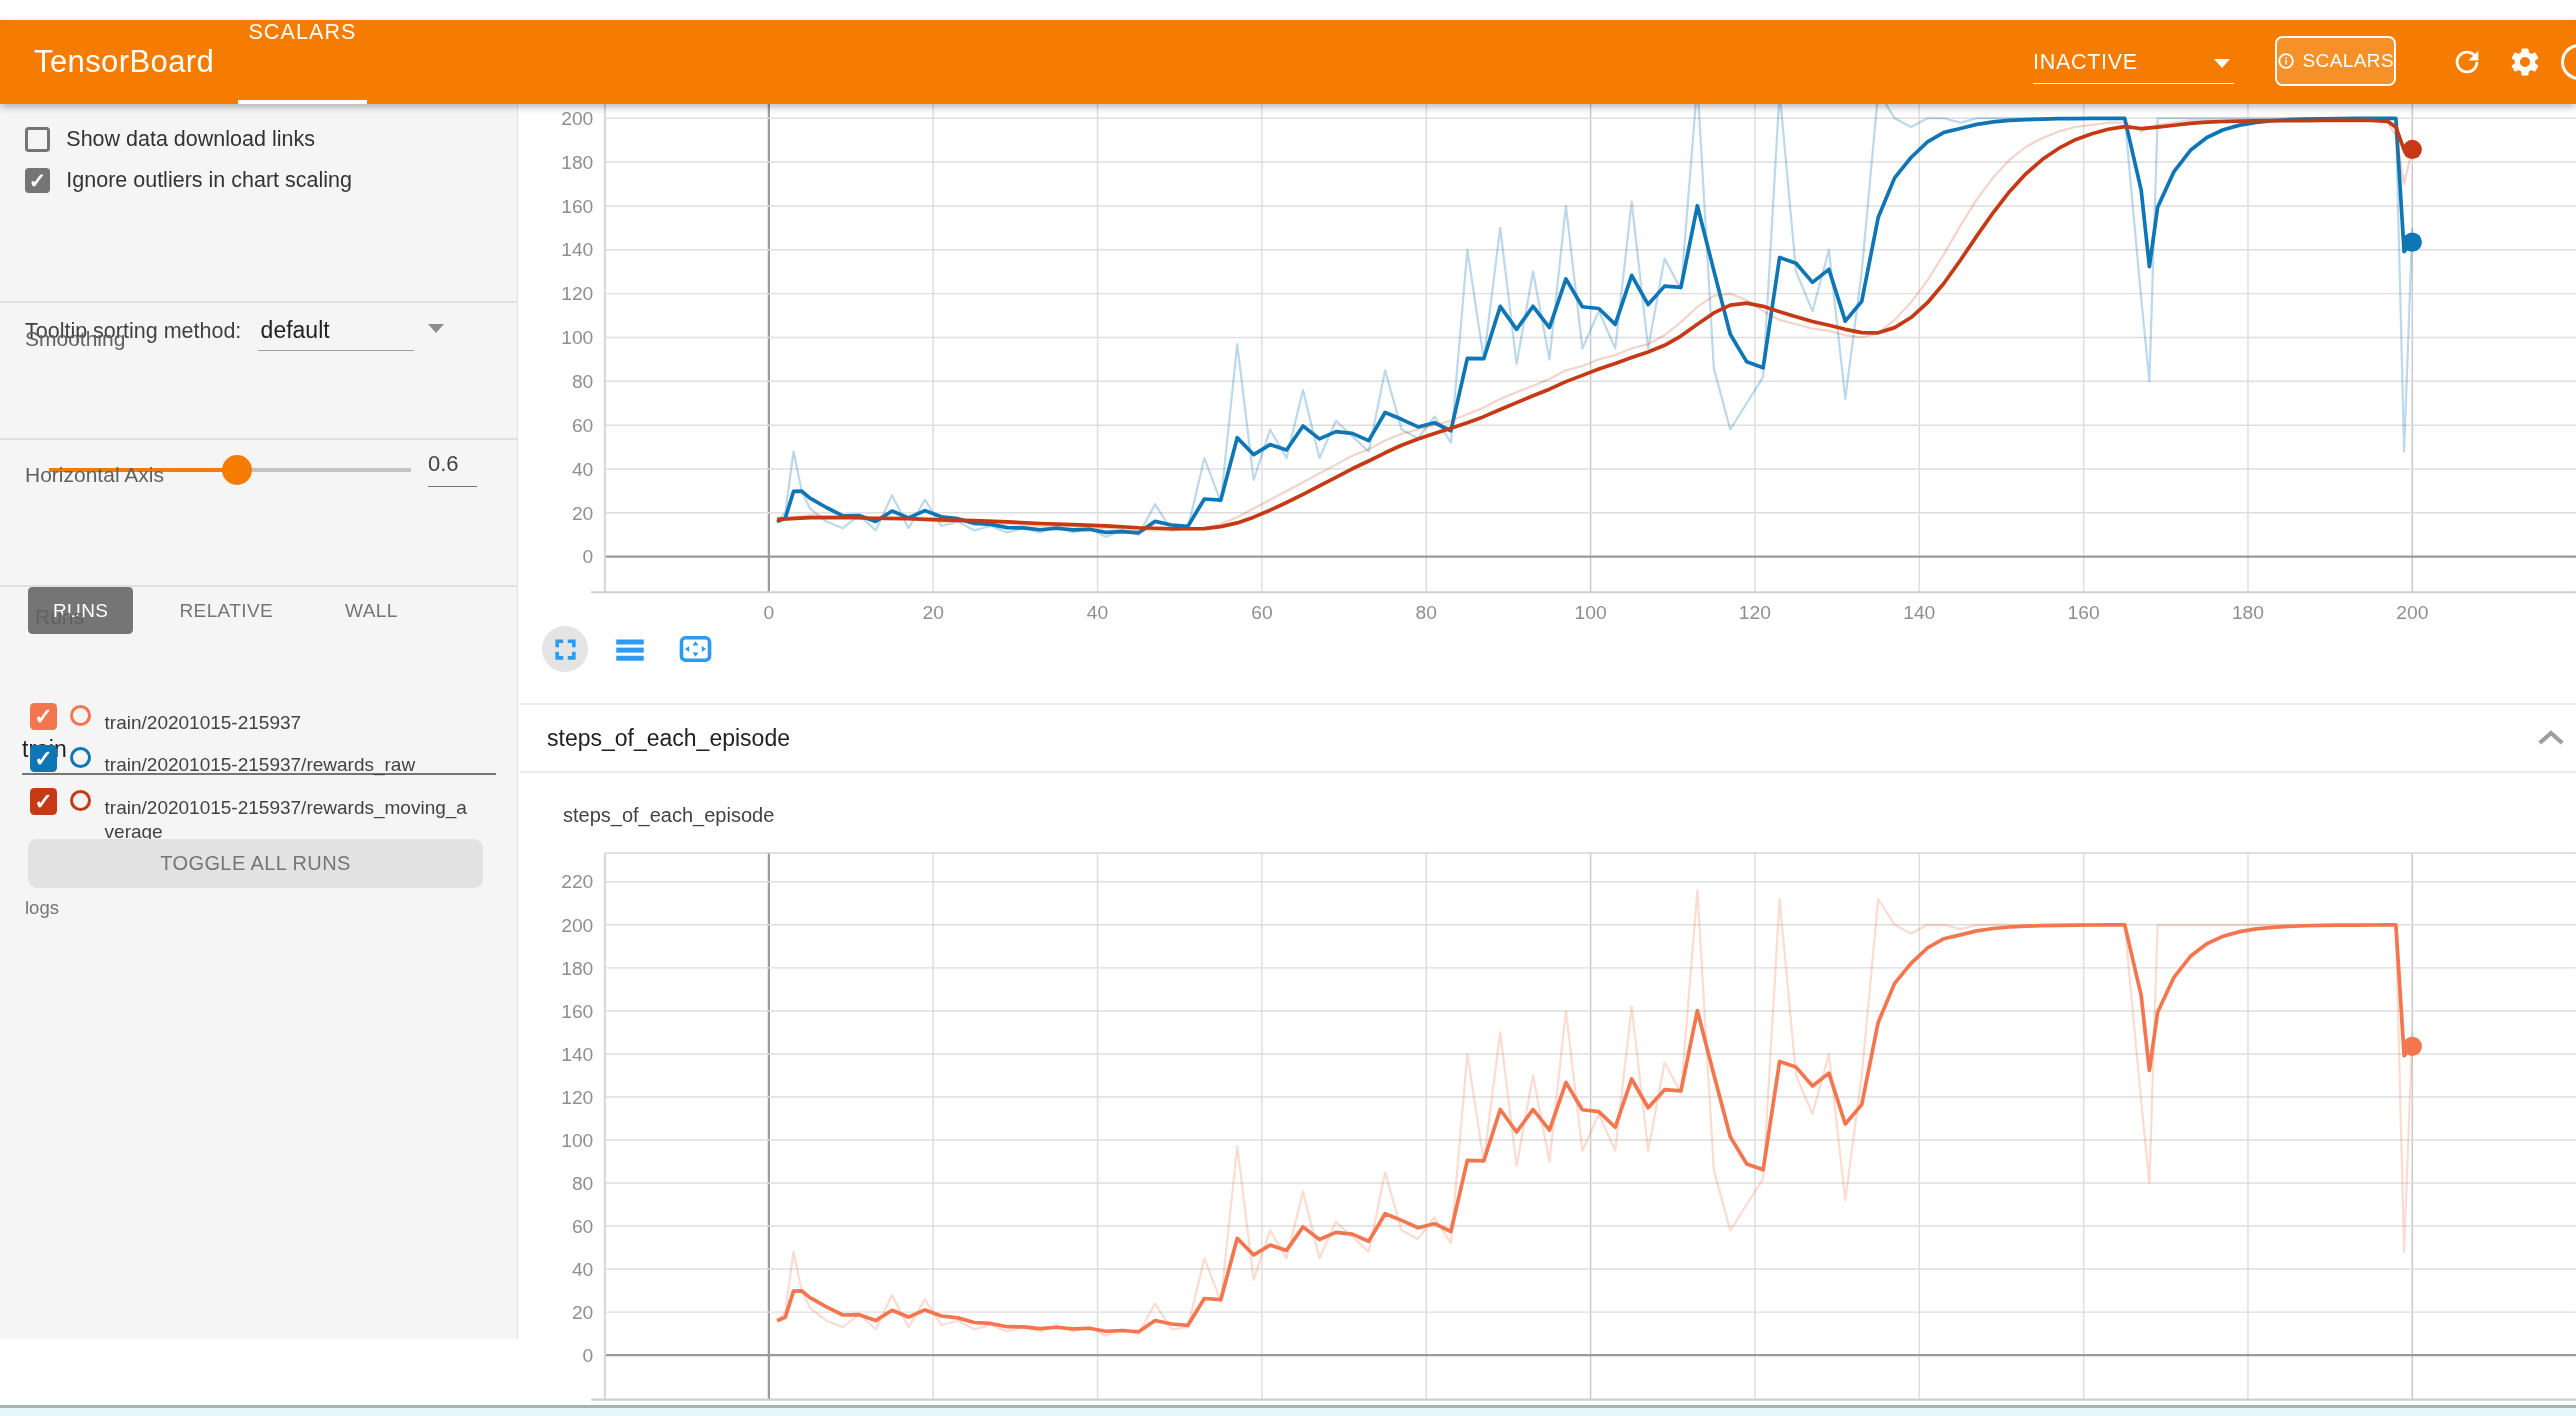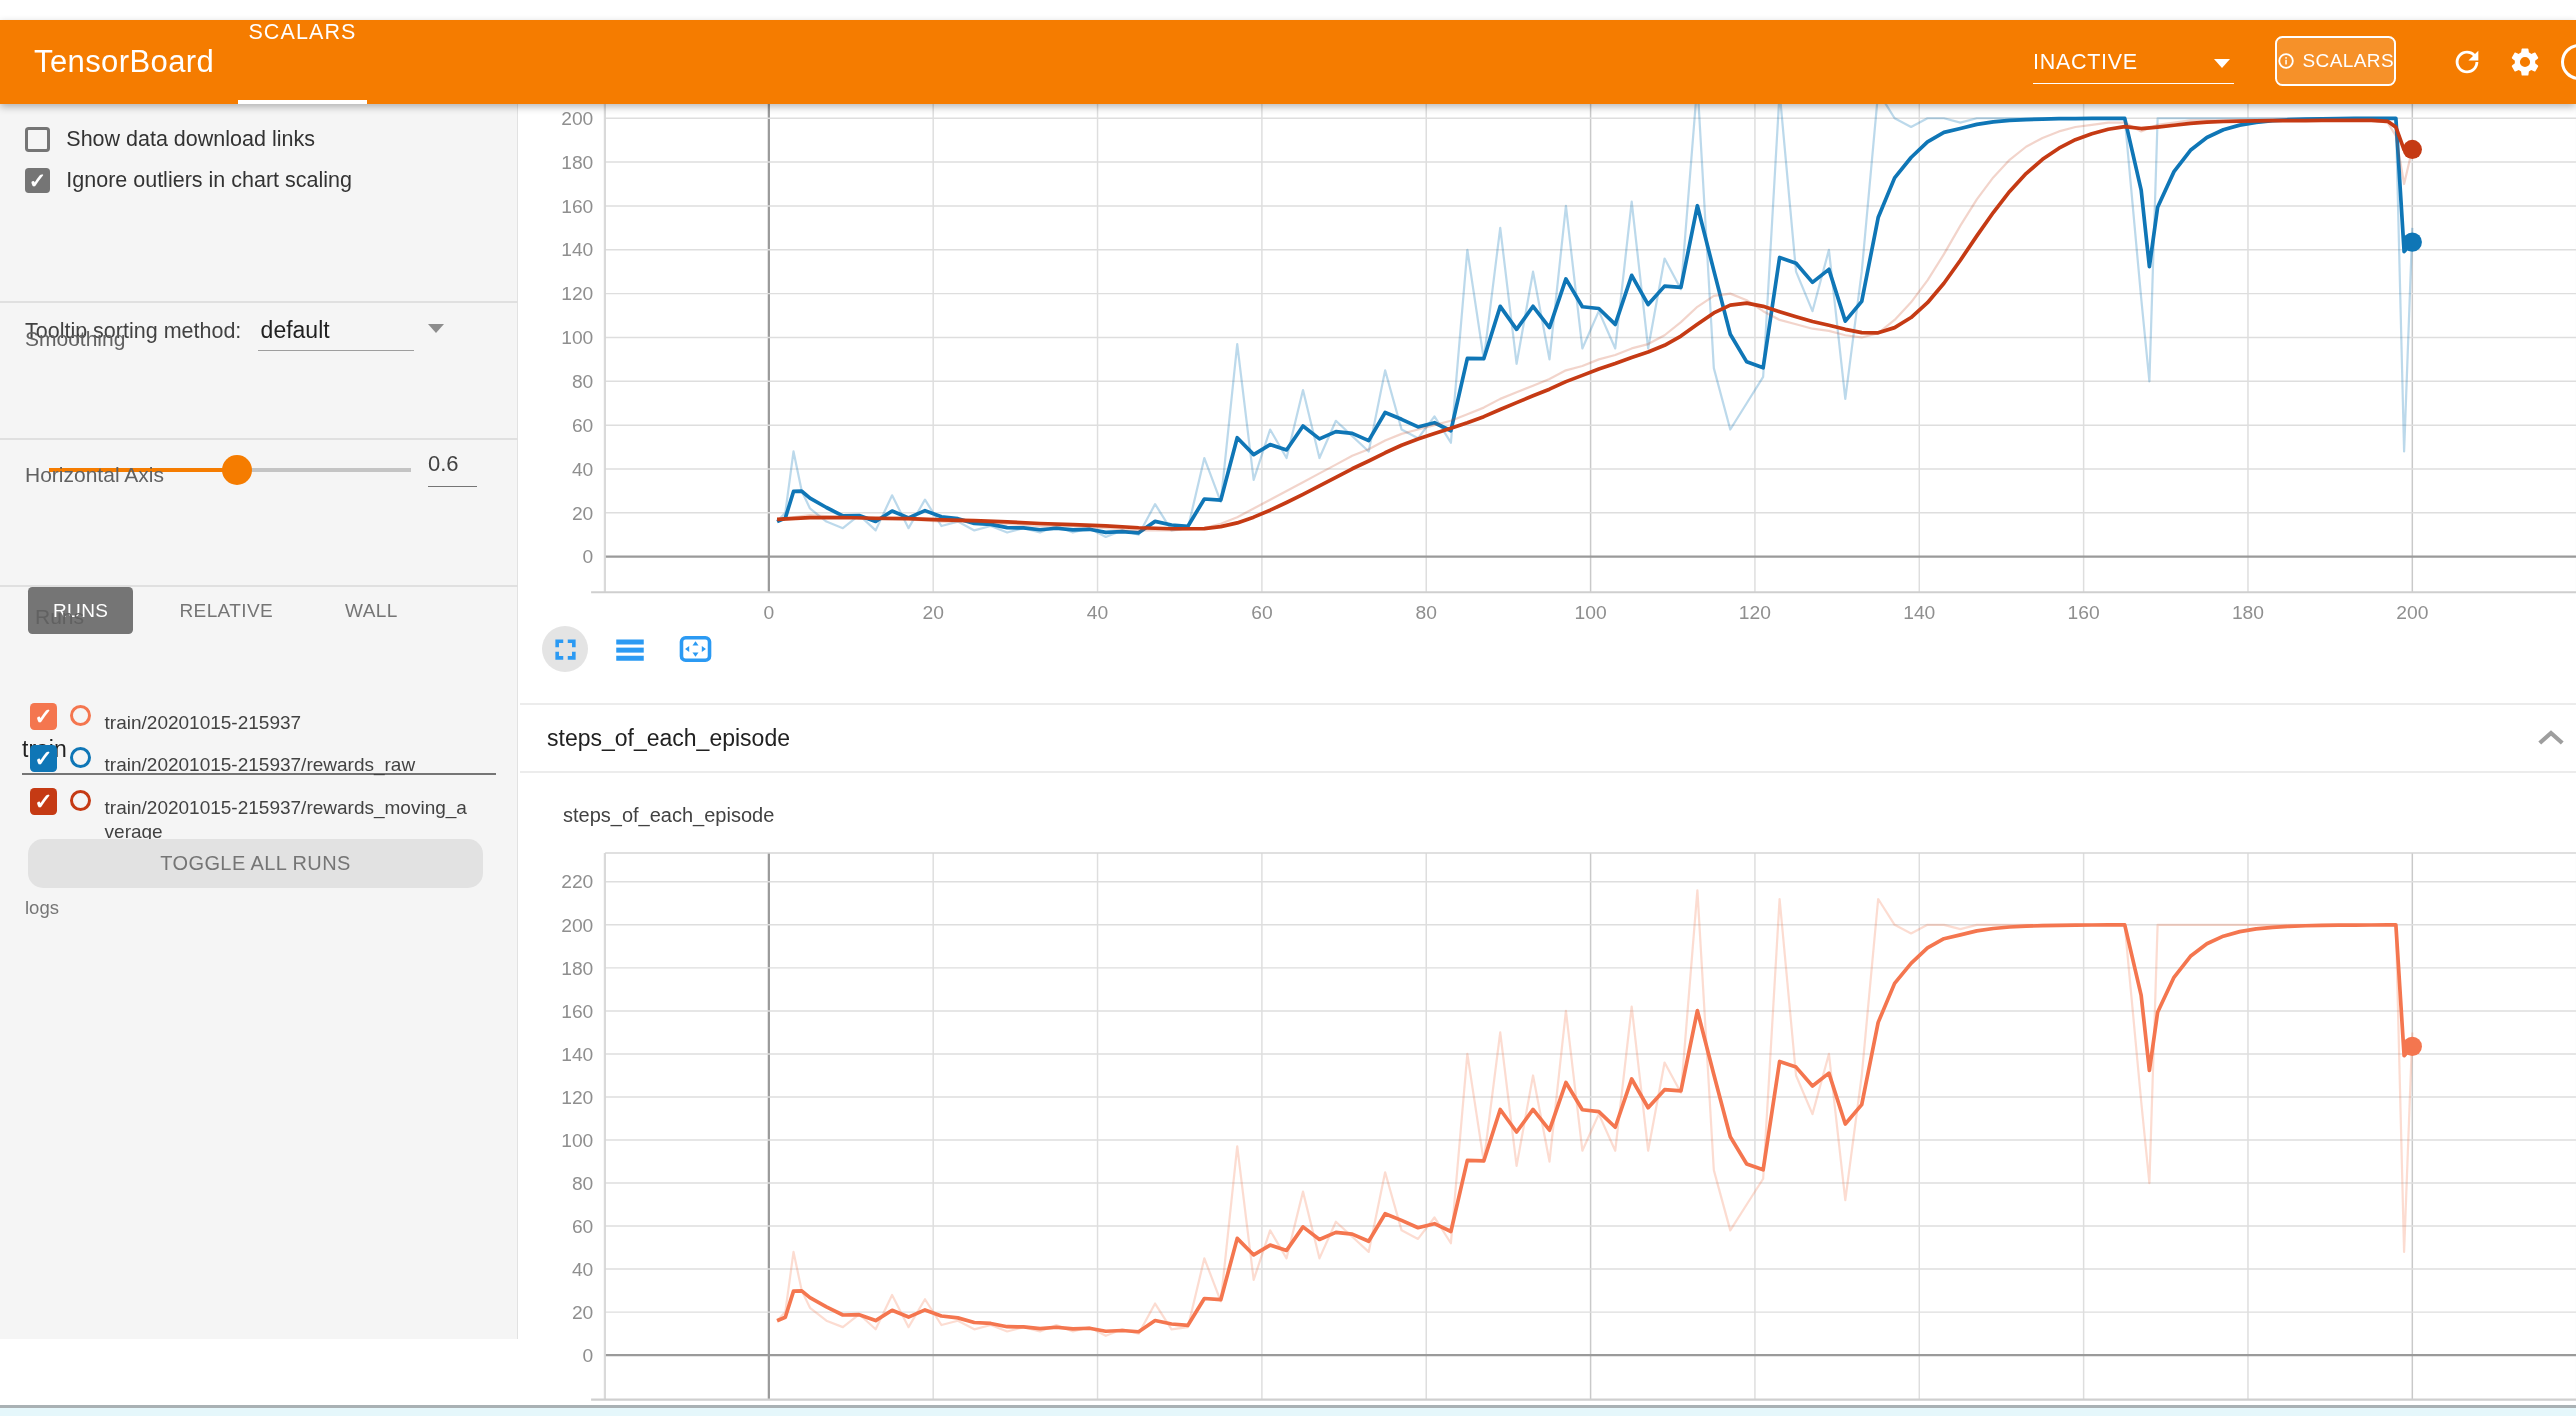--- a/index.html
+++ b/index.html
@@ -52,21 +52,21 @@
     letter-spacing:0.4px; color:#757575; border-radius:4.4px; }
   .axis-btn.selected { background:#757575; color:#fff; }
   .runs-filter { position:absolute; left:22px; top:652px; width:474px; font-size:23px; color:#212121;
     border-bottom:2.2px solid #757575; padding-bottom:10.4px; }
   .run-row { position:absolute; left:30px; display:flex; align-items:flex-start; gap:13.3px; }
   .run-cb { width:27px; height:27px; border-radius:4.4px; color:#fff; font-size:22px; font-weight:bold;
     display:flex; align-items:center; justify-content:center; flex:0 0 auto; }
   .run-circle { width:21px; height:21px; border-radius:50%; border:3.7px solid #000; flex:0 0 auto; margin-top:1.5px; }
   .run-label { font-size:19px; color:#424242; line-height:24px; width:370px; word-break:break-all; margin-top:8px; }
   .toggle-btn { position:absolute; left:28px; top:755px; width:455px; height:49px; background:#e2e2e2;
-    border-radius:15px; display:flex; align-items:center; justify-content:center;
+    border-radius:9px; display:flex; align-items:center; justify-content:center;
     font-size:20px; letter-spacing:0.4px; color:#757575; }
   .logs-txt { position:absolute; left:25px; top:813px; font-size:18.5px; color:#757575; }
 
   
   .main { position:absolute; left:520px; top:84px; width:2056px; height:1332px; background:#fff; }
   .main-divider { position:absolute; left:0; width:2056px; height:1.5px; background:#ececec; }
   .section-title { position:absolute; left:27px; top:641px; font-size:23px; color:#212121; }
   .section-chevron { position:absolute; left:2016px; top:643px; width:30px; height:22px; }
   .card-title { position:absolute; left:43px; top:720px; font-size:20px; color:#424242; }
   .chart-svg { position:absolute; left:0; }

